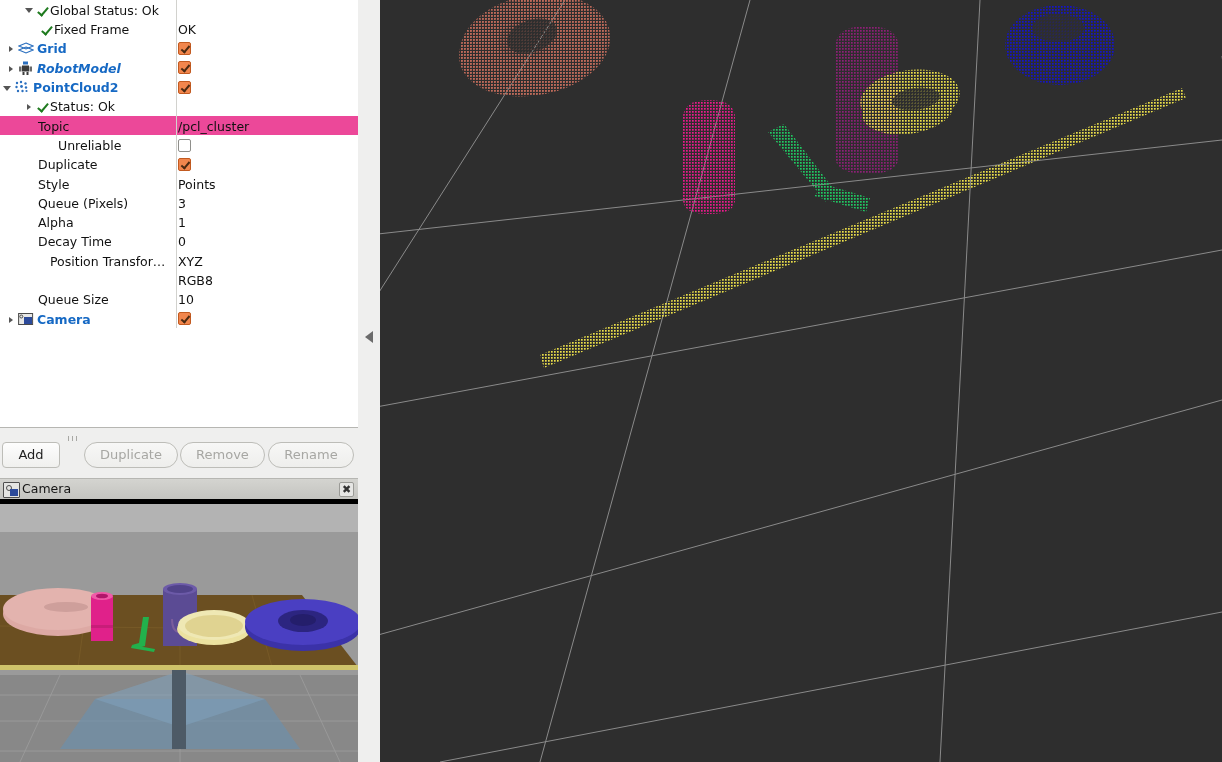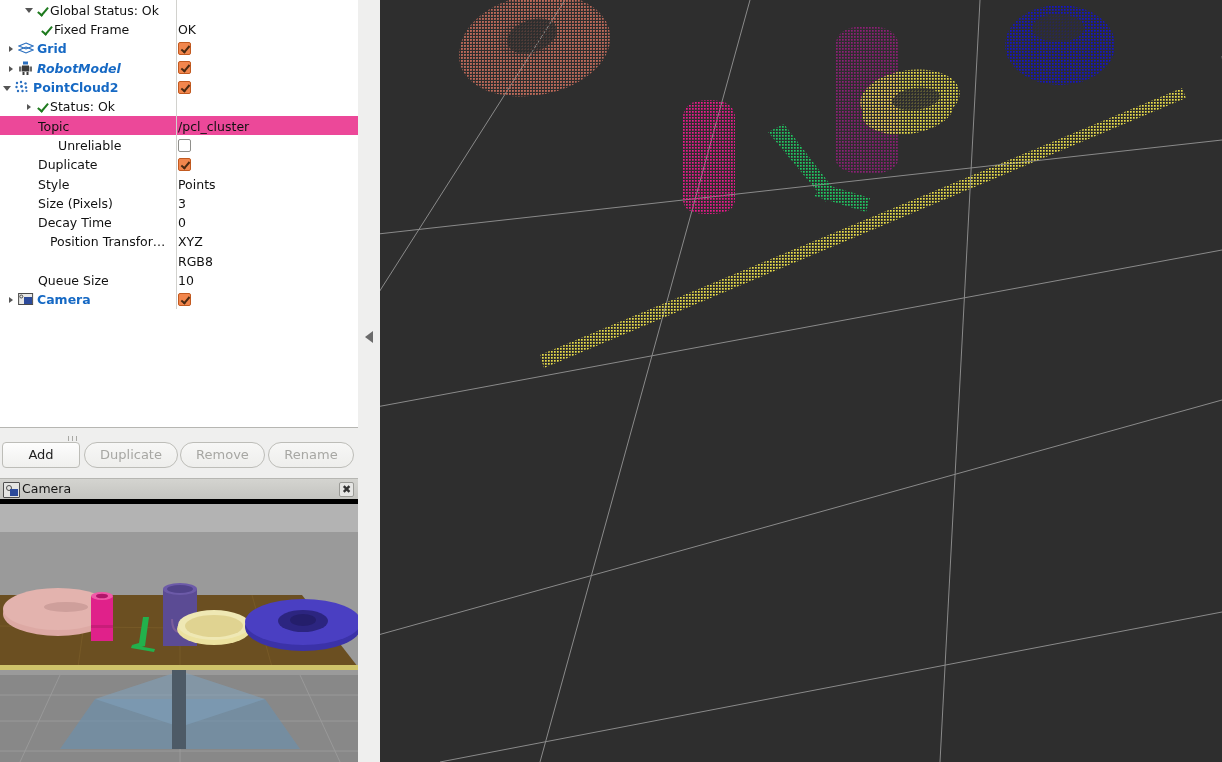--- a/index.html
+++ b/index.html
@@ -336,22 +336,27 @@
         <div class="name-cell" style="padding-left: 38px;"><span class="lbl plain">Duplicate</span></div>
         <div class="value-cell" style="line-height: 19.3px;"><span class="cbox on"></span></div>
       </div>
       <div class="tree-row">
         <div class="col-sep"></div>
         <div class="name-cell" style="padding-left: 38px; text-decoration: underline;"><span class="lbl plain">Style</span></div>
         <div class="value-cell"><span class="val-txt">Points</span></div>
       </div>
       <div class="tree-row">
         <div class="col-sep"></div>
-        <div class="name-cell" style="padding-left: 38px;"><span class="lbl plain">Size (Pixels)</span></div>
+        <div class="name-cell" style="padding-left: 38px;"><span class="lbl plain">Queue (Pixels)</span></div>
         <div class="value-cell"><span class="val-txt">3</span></div>
+      </div>
+      <div class="tree-row">
+        <div class="col-sep"></div>
+        <div class="name-cell" style="padding-left: 38px;"><span class="lbl plain">Alpha</span></div>
+        <div class="value-cell"><span class="val-txt">1</span></div>
       </div>
       <div class="tree-row">
         <div class="col-sep"></div>
         <div class="name-cell" style="padding-left: 38px;"><span class="lbl plain">Decay Time</span></div>
         <div class="value-cell"><span class="val-txt">0</span></div>
       </div>
       <div class="tree-row">
         <div class="col-sep"></div>
         <div class="name-cell" style="padding-left: 38px; margin-left: 12px;"><span class="lbl plain">Position Transfor…</span></div>
         <div class="value-cell"><span class="val-txt">XYZ</span></div>
@@ -370,21 +375,21 @@
         <div class="name-cell" style="padding-left: 4px;"><span class="exp-slot"><span class="expander"></span></span><span class="dicon"><svg width="16" height="14" viewBox="0 0 16 14">
               <rect x="0.6" y="1.5" width="14" height="11" fill="#e8e8e6" stroke="#4a4a4a" stroke-width="1"></rect>
               <rect x="6" y="5" width="8" height="7" fill="#2c4a9a"></rect>
               <circle cx="3.3" cy="4.5" r="1.5" fill="none" stroke="#4a4a4a" stroke-width="1"></circle>
             </svg></span><span class="lbl blue">Camera</span></div>
         <div class="value-cell" style="line-height: 19.3px;"><span class="cbox on"></span></div>
       </div>
     </div>
 
   <div id="button-row">
-      <div class="btn" style="left: 2px; width: 78px;">Add</div>
+      <div class="btn" style="left: 2px; width: 58px;">Add</div>
       <div class="btn disabled" style="left: 84px; width: 94px;">Duplicate</div>
       <div class="btn disabled" style="left: 180px; width: 85px; text-align: center;">Remove</div>
       <div class="btn disabled" style="left: 268px; width: 86px;">Rename</div>
     </div>
 
   <div id="camera-dock-title">
     <span class="cam-title-icon"></span>
     <span class="t">Camera</span>
     <span id="camera-close">✖</span>
   </div>

